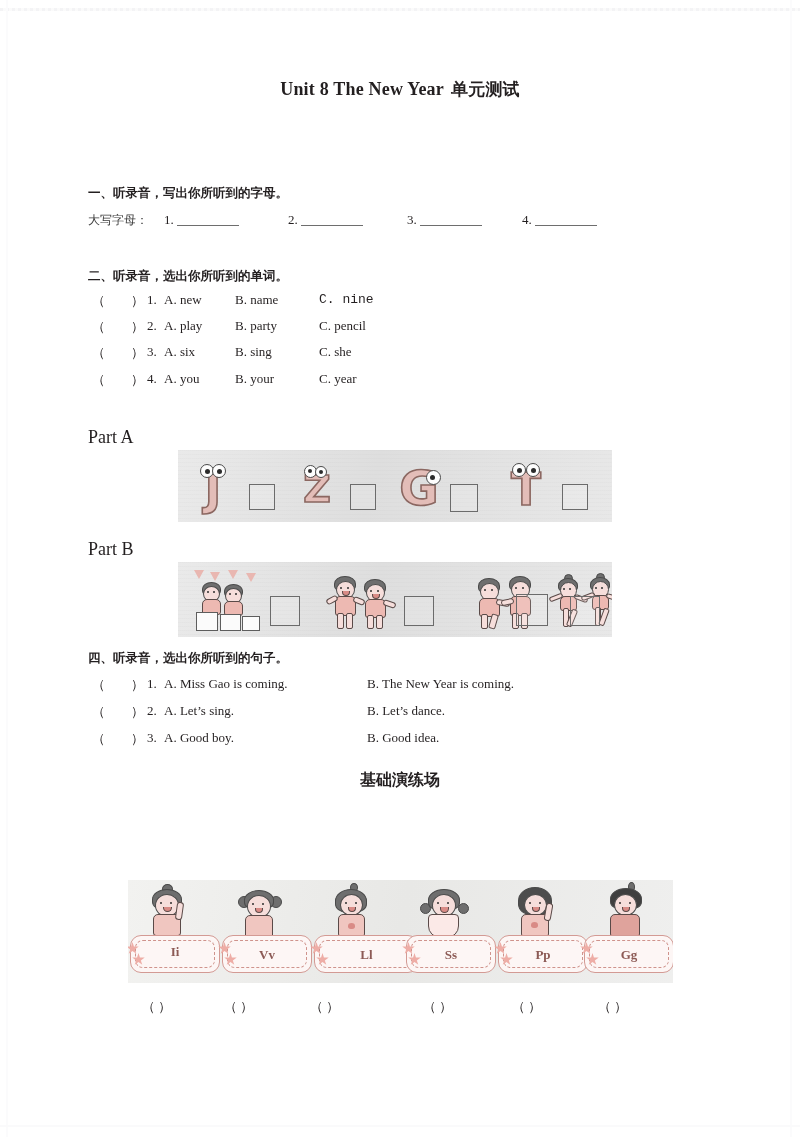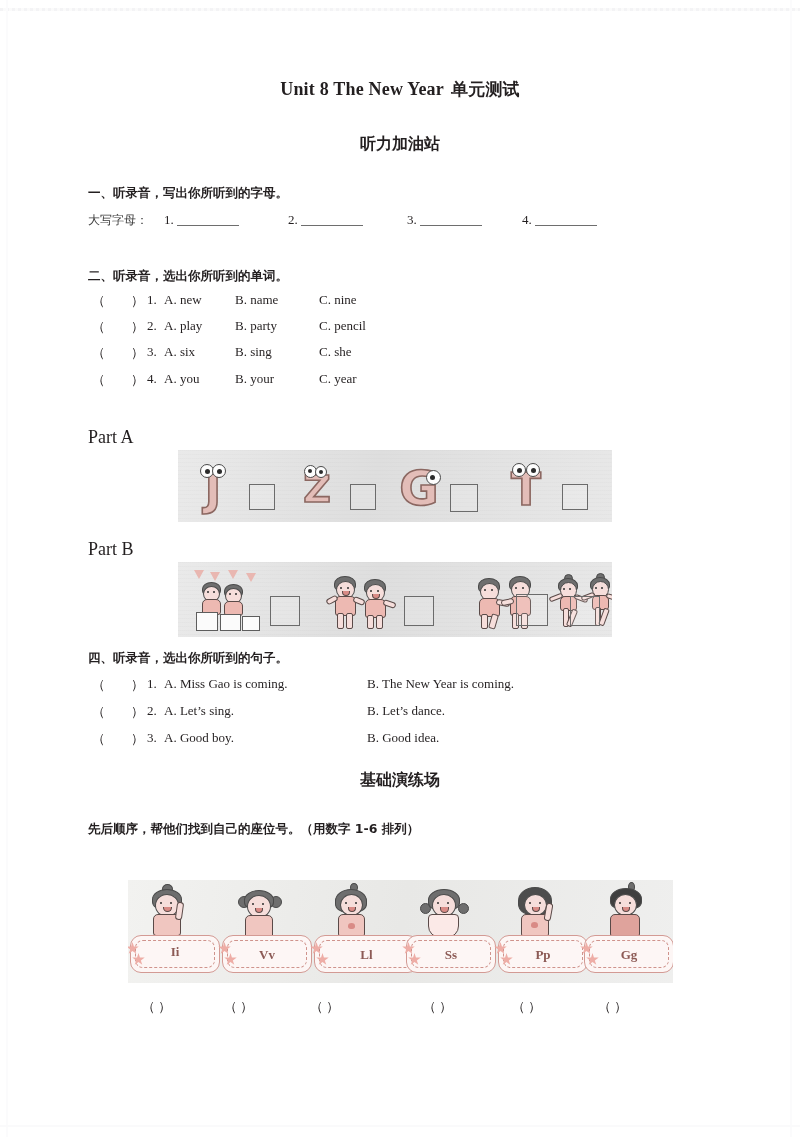--- a/index.html
+++ b/index.html
@@ -341,41 +341,40 @@
   <div class="scan-edge-left"></div>
   <div class="scan-edge-right"></div>
   <div class="scan-edge-bottom"></div>
 
   <div class="sheet">
 
     <div class="doc-title">
       <span>Unit 8 The New Year</span><span class="cn">单元测试</span>
     </div>
 
-    <div class="part-heading" style="top:134px;">听力加油站</div>
 
     <div class="q-head" style="top:185px;">一、听录音，写出你所听到的字母。</div>
 
     <div class="fill-row" style="top:212px;">
       <span class="fill-label">大写字母：</span>
       <span class="fill-item" style="left:76px;"><span>1.</span><span class="blank-line"></span></span>
       <span class="fill-item" style="left:200px;"><span>2.</span><span class="blank-line"></span></span>
       <span class="fill-item" style="left:319px;"><span>3.</span><span class="blank-line"></span></span>
       <span class="fill-item" style="left:434px;"><span>4.</span><span class="blank-line"></span></span>
     </div>
 
 
     <div class="q-head" style="top:268px;">二、听录音，选出你所听到的单词。</div>
 
     <div class="choice-row" style="top:292px;">
       <span class="paren">（<span class="gap"></span>）</span>
       <span class="qnum">1.</span>
       <span class="opt" style="left:72px;">A. new</span>
       <span class="opt" style="left:143px;">B. name</span>
-      <span class="opt" style="left:227px;">C. nine</span>
+      <span class="opt" style="left:227px;font-family:Liberation Mono, monospace;">C. nine</span>
     </div>
     <div class="choice-row" style="top:318px;">
       <span class="paren">（<span class="gap"></span>）</span>
       <span class="qnum">2.</span>
       <span class="opt" style="left:72px;">A. play</span>
       <span class="opt" style="left:143px;">B. party</span>
       <span class="opt" style="left:227px;">C. pencil</span>
     </div>
     <div class="choice-row" style="top:344px;">
       <span class="paren">（<span class="gap"></span>）</span>
@@ -544,21 +543,20 @@
     <div class="choice-row" style="top:730px;">
       <span class="paren">（<span class="gap"></span>）</span>
       <span class="qnum">3.</span>
       <span class="opt" style="left:72px;">A. Good boy.</span>
       <span class="opt" style="left:275px;">B. Good idea.</span>
     </div>
 
     <div class="part-heading" style="top:770px;">基础演练场</div>
 
     <div class="q-head-wrap" style="top:815px;">
-      <div>先后顺序，帮他们找到自己的座位号。（用数字 1-6 排列）</div>
     </div>
 
     <div class="scan-panel" style="left:128px; top:880px; width:545px; height:103px; background:#ededea;">
       <div class="noise" style="background:linear-gradient(100deg,#f2f2f0 0%,#e8e8e6 50%,#efefee 100%);"></div>
 
       <div class="kid" style="left:12px; top:4px; width:60px; height:56px;">
         <div class="bun" style="left:22px; top:0px; width:9px; height:8px;"></div>
         <div class="hair" style="left:12px; top:5px; width:28px; height:19px;"></div>
         <div class="head" style="left:15px; top:10px; width:22px; height:21px;"></div>
         <div class="dot" style="left:20px; top:18px; width:2px; height:2px;"></div>

